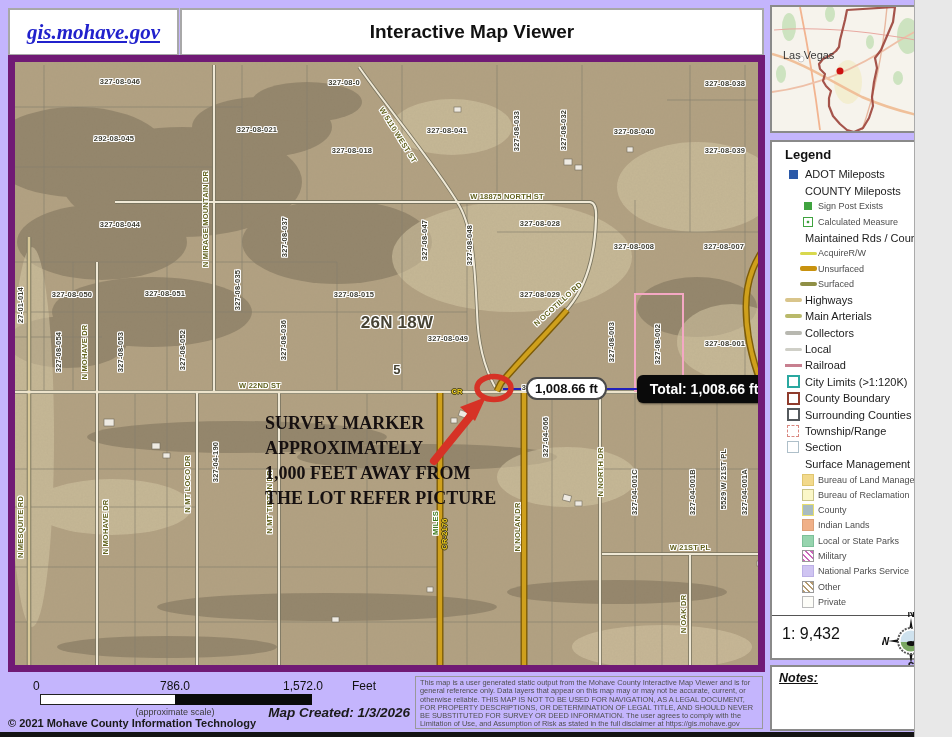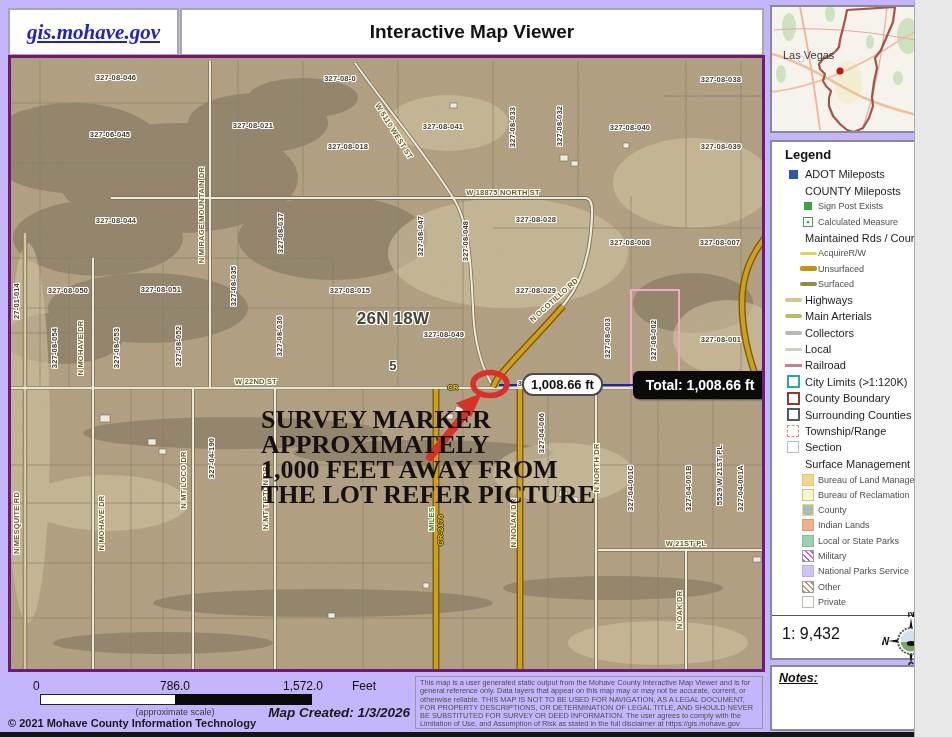--- a/index.html
+++ b/index.html
@@ -8,35 +8,35 @@
         border-bottom:5px solid #141414;box-sizing:border-box;outline:1px solid #aaa;}
   
   .logo-box{position:absolute;left:8px;top:8px;width:167px;height:44px;border:2px solid #a8a8a8;
             display:flex;align-items:center;justify-content:center;background:#fff;}
   .logo-box a{font-family:"Liberation Serif",serif;font-style:italic;font-weight:bold;
               font-size:21px;color:#2121cc;text-decoration:underline;}
   .title-box{position:absolute;left:180px;top:8px;width:580px;height:44px;border:2px solid #a8a8a8;
              display:flex;align-items:center;justify-content:center;background:#fff;}
   .title-box span{font-size:19px;font-weight:bold;color:#111;}
   
-  .map-area{position:absolute;left:8px;top:55px;width:757px;height:617px;border:3px solid #701a75;
+  .map-area{position:absolute;left:8px;top:55px;width:757px;height:617px;border:7px solid #701a75;
             box-sizing:border-box;background:#b2a182;overflow:hidden;}
   .map-svg,.overlay-svg{position:absolute;left:0;top:0;width:751px;height:611px;}
   #map-labels{position:absolute;left:0;top:0;width:751px;height:611px;}
   .mlabel{position:absolute;white-space:nowrap;font-weight:bold;font-size:7.5px;color:#3c3c30;
           letter-spacing:.2px;transform:translate(-50%,-50%) rotate(var(--r,0deg));
           text-shadow:-1px 0 0 #fff,1px 0 0 #fff,0 -1px 0 #fff,0 1px 0 #fff,
                       -1px -1px 0 #fff,1px 1px 0 #fff,-1px 1px 0 #fff,1px -1px 0 #fff;}
   .mlabel.s{color:#63631f;}
   .mlabel.y{color:#e9c71d;text-shadow:-1px 0 0 #4a4418,1px 0 0 #4a4418,0 -1px 0 #4a4418,0 1px 0 #4a4418;}
   .mlabel.g{color:#3e7a1e;}
   .mlabel.twp{font-size:17px;color:#474334;}
   .mlabel.sec{font-size:13px;color:#474334;}
   .annotation{position:absolute;left:250px;top:349px;font-family:"Liberation Serif",serif;
-              font-weight:bold;font-size:26px;line-height:25px;color:#161010;}
+              font-weight:bold;font-size:18px;line-height:25px;color:#161010;}
   .annotation div{white-space:nowrap;}
   .pill{position:absolute;left:511px;top:315px;background:#fff;border:2px solid #4a4a4a;border-radius:11px;
         padding:2px 7px;font-size:13px;font-weight:bold;color:#111;}
   .total-box{position:absolute;left:622px;top:313px;width:134px;height:28px;background:#0a0a0a;
              border-radius:6px;color:#fff;font-size:14px;font-weight:bold;display:flex;
              align-items:center;justify-content:center;box-shadow:1px 1px 2px rgba(0,0,0,.5);}
   
   .inset{position:absolute;left:770px;top:5px;width:178px;height:128px;border:2px solid #8a8a8a;
          box-sizing:border-box;background:#f6f3ec;overflow:hidden;}
   .inset svg{position:absolute;left:0;top:0;}
@@ -184,21 +184,21 @@
         <rect x="420" y="580" width="6" height="5"></rect>
       </g>
 
       <rect x="628" y="287" width="48" height="97" fill="none" stroke="#f4a8c4" stroke-width="2"></rect>
 
       <path d="M496 382H632" stroke="#2020bb" stroke-width="2.2"></path>
     </svg>
 
     <div id="map-labels">
         <span class="mlabel " style="left: 105px; top: 19px; --r: 0deg;">327-08-046</span>
-        <span class="mlabel " style="left: 99px; top: 76px; --r: 0deg;">327-06-045</span>
+        <span class="mlabel " style="left: 99px; top: 76px; --r: 0deg;">292-08-045</span>
         <span class="mlabel " style="left: 105px; top: 162px; --r: 0deg;">327-08-044</span>
         <span class="mlabel " style="left: 242px; top: 67px; --r: 0deg;">327-08-021</span>
         <span class="mlabel " style="left: 329px; top: 20px; --r: 0deg;">327-08-0</span>
         <span class="mlabel " style="left: 337px; top: 88px; text-align: right; --r: 0deg;">327-08-018</span>
         <span class="mlabel " style="left: 432px; top: 68px; --r: 0deg;">327-08-041</span>
         <span class="mlabel " style="left: 501px; top: 69px; --r: -90deg;">327-08-033</span>
         <span class="mlabel " style="left: 548px; top: 68px; --r: -90deg;">327-08-032</span>
         <span class="mlabel " style="left: 619px; top: 69px; --r: 0deg;">327-08-040</span>
         <span class="mlabel " style="left: 710px; top: 21px; --r: 0deg;">327-08-038</span>
         <span class="mlabel " style="left: 710px; top: 88px; --r: 0deg;">327-08-039</span>

